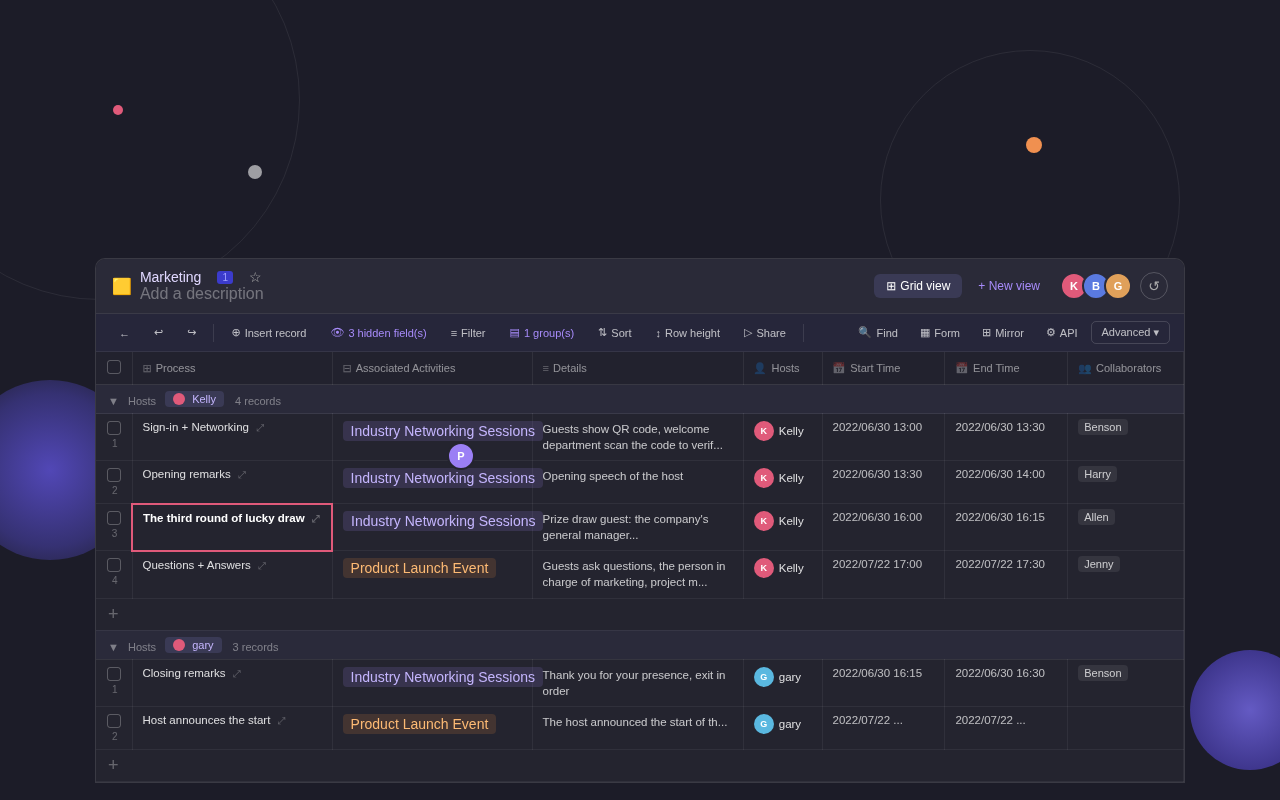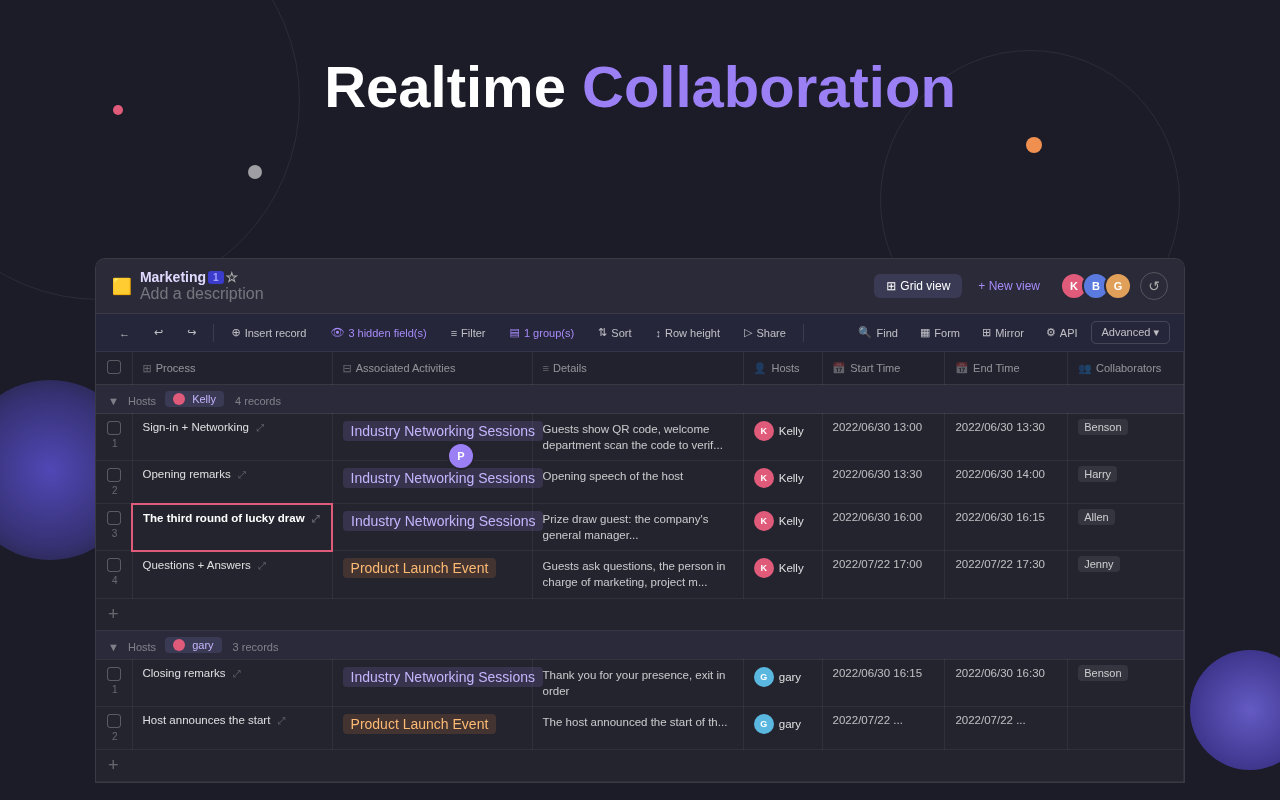--- a/index.html
+++ b/index.html
@@ -90,22 +90,22 @@
       display: flex;
       align-items: center;
       padding: 10px 16px;
       background: #2a2a38;
       border-bottom: 1px solid rgba(255,255,255,0.08);
       gap: 8px;
     }
     .db-title-area { display: flex; align-items: center; gap: 8px; flex: 1; }
     .db-icon { font-size: 16px; }
     .db-title {
-      font-size: 14px; font-weight: 700; color: #e0d8ff;
-      display: flex; align-items: center; gap: 2px; text-align: right;
+      font-size: 14px; font-weight: 400; color: #e0d8ff;
+      display: flex; align-items: center; gap: 16px; text-align: right;
     }
     .db-badge {
       background: #3b3bcc;
       color: #a0a0ff;
       font-size: 10px;
       padding: 1px 5px;
       border-radius: 3px;
     }
     .db-star { color: #aaa; font-size: 14px; cursor: pointer; }
     .db-desc { font-size: 16px; color: rgba(255,255,255,0.35); }
@@ -300,23 +300,20 @@
 
 <div class="bg-orb bg-orb-1"></div>
 <div class="bg-orb bg-orb-2"></div>
 <div class="bg-circle-outline bg-circle-1"></div>
 <div class="bg-circle-outline bg-circle-2"></div>
 <div class="bg-dot bg-dot-1"></div>
 <div class="bg-dot bg-dot-2"></div>
 <div class="bg-dot bg-dot-3"></div>
 
 <div class="hero">
-  <h1 class="hero-title">
-    <span>Realtime </span><span class="accent">Collaboration</span>
-  </h1>
 </div>
 
 <div class="db-container">
 
   <div class="db-header">
     <div class="db-title-area">
       <span class="db-icon">🟨</span>
       <div>
         <div class="db-title">
           <span>Marketing</span>

